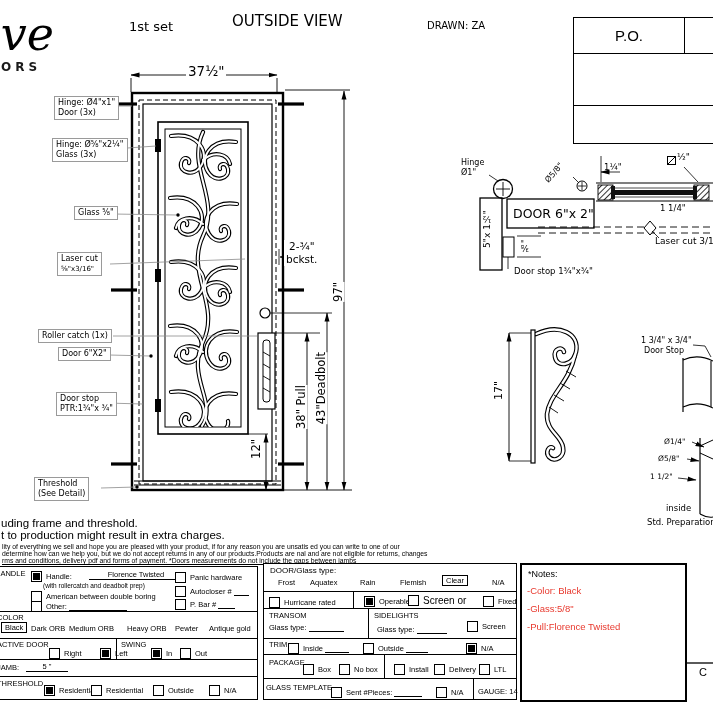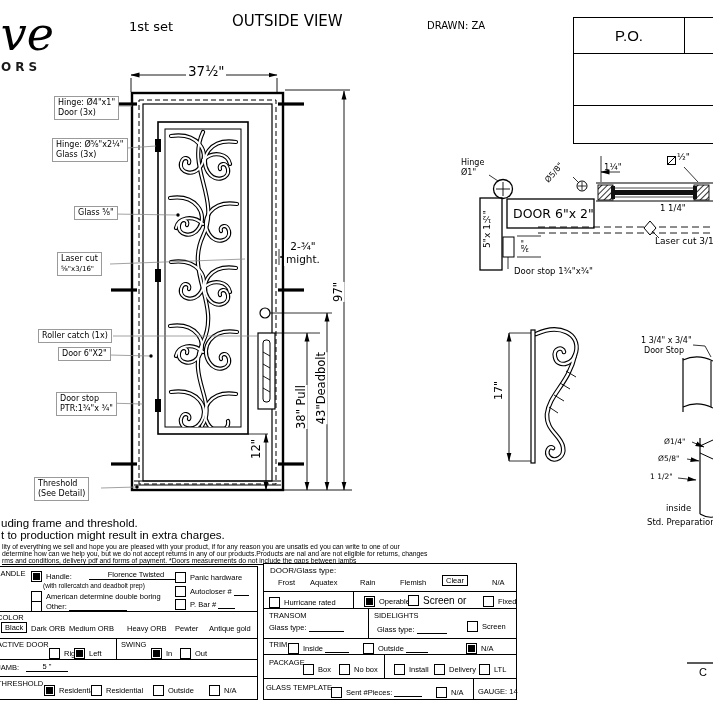--- a/index.html
+++ b/index.html
@@ -234,21 +234,21 @@
     <span>PTR:1¾"x ¾"</span>
   </div>
   <div class="lbl co" style="left:34px;top:477px">
     <span>Threshold</span><br>
     <span>(See Detail)</span>
   </div>
 
   <div class="lbl dim" style="left:186px;top:63px;font-size:13.5px">37½"</div>
   <div class="lbl dim" style="left:284px;top:240px;font-size:10.5px;text-align:center">
     <span>2-¾"</span><br>
-    <span>might.</span>
+    <span>bckst.</span>
   </div>
   <div class="vtext" style="left:333px;top:282px;font-size:11.5px">97"</div>
   <div class="vtext" style="left:316px;top:352px;font-size:11.5px">43"Deadbolt</div>
   <div class="vtext" style="left:296px;top:385px;font-size:11.5px">38" Pull</div>
   <div class="vtext" style="left:251px;top:439px;font-size:11.5px">12"</div>
 
   <div class="lbl" style="left:461px;top:158px">
     <span>Hinge</span><br>
     <span>Ø1"</span>
   </div>
@@ -285,21 +285,21 @@
     <div class="frow" style="top:0;height:44px">
       <span class="sec" style="left:2px;top:2px">HANDLE</span>
       <span class="fitem" style="left:38px;top:4px">
         <span class="cb checked"></span>
         <span>Handle:</span>
       </span>
       <span class="fitem ulval" style="left:96px;top:3px;min-width:86px;justify-content:center">Florence Twisted</span>
       <span class="fitem" style="left:50px;top:15px;font-size:6.5px">(with rollercatch and deadbolt prep)</span>
       <span class="fitem" style="left:38px;top:24px">
         <span class="cb"></span>
-        <span>American determine double boring</span>
+        <span>American between double boring</span>
       </span>
       <span class="fitem" style="left:38px;top:34px">
         <span class="cb"></span>
         <span>Other:</span>
         <span class="blank" style="width:58px"></span>
       </span>
       <span class="fitem" style="left:182px;top:5px">
         <span class="cb"></span>
         <span>Panic hardware</span>
       </span>
@@ -322,21 +322,21 @@
       <span class="fitem" style="left:134px;top:12px">Heavy ORB</span>
       <span class="fitem" style="left:182px;top:12px">Pewter</span>
       <span class="fitem" style="left:216px;top:12px">Antique gold</span>
     </div>
     <div class="frow bt" style="top:71px;height:21px">
       <span class="sec" style="left:4px;top:1px">ACTIVE DOOR</span>
       <span class="fitem" style="left:56px;top:9px">
         <span class="cb"></span>
         <span>Right</span>
       </span>
-      <span class="fitem" style="left:81px;top:9px">
+      <span class="fitem" style="left:107px;top:9px">
         <span class="cb checked"></span>
         <span>Left</span>
       </span>
       <span class="divline" style="left:123px"></span>
       <span class="sec" style="left:128px;top:1px">SWING</span>
       <span class="fitem" style="left:158px;top:9px">
         <span class="cb checked"></span>
         <span>In</span>
       </span>
       <span class="fitem" style="left:187px;top:9px">
@@ -465,16 +465,22 @@
       </span>
       <span class="fitem" style="left:172px;top:8px">
         <span class="cb"></span>
         <span>N/A</span>
       </span>
       <span class="divline" style="left:209px"></span>
       <span class="fitem" style="left:214px;top:8px">GAUGE: 14</span>
     </div>
   </div>
 
+  <div class="fblock" style="left:520px;top:563px;width:163px;height:135px;border-width:2px">
+    <span class="sec" style="left:6px;top:4px;font-size:9px">*Notes:</span>
+    <span class="redln" style="left:5px;top:20px;color:#e8392e">-Color: Black</span>
+    <span class="redln" style="left:5px;top:38px;color:#e8392e">-Glass:5/8"</span>
+    <span class="redln" style="left:5px;top:56px;color:#e8392e">-Pull:Florence Twisted</span>
+  </div>
 
   <div class="lbl" style="left:699px;top:666px;font-size:11px;font-family:'Liberation Sans',sans-serif">C</div>
 
 </div>
 
 </body></html>

